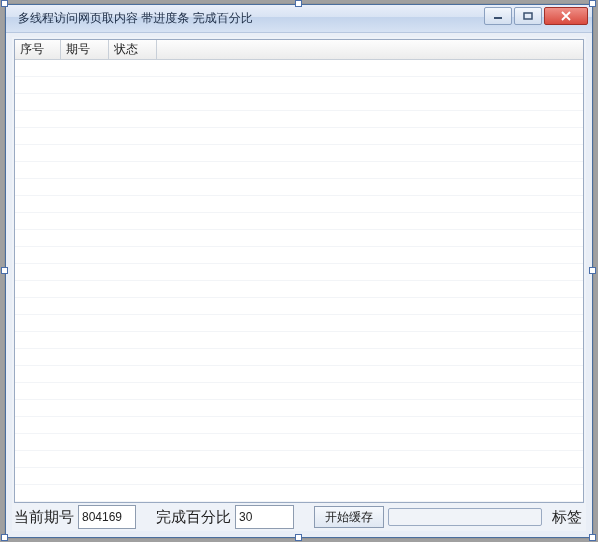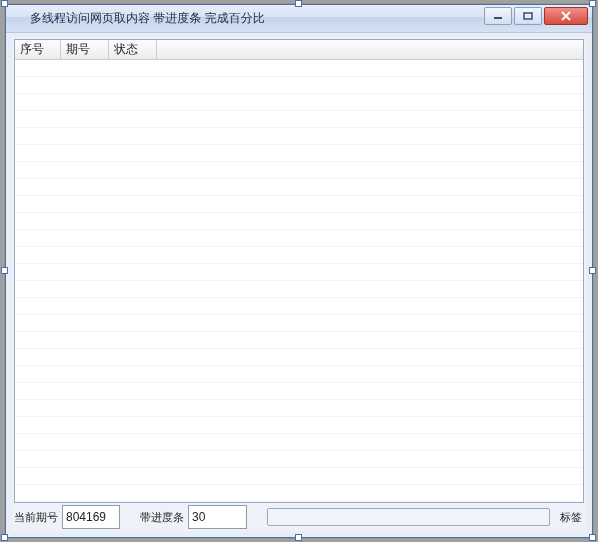--- a/index.html
+++ b/index.html
@@ -30,21 +30,21 @@
     background: #e9eef6;
     border: 1px solid #4a6e9e;
     box-shadow: 0 0 1px rgba(0,0,0,0.3);
   }
   .titlebar {
     height: 28px;
     background: linear-gradient(to bottom, #e8eef9 0%, #d8e3f3 45%, #c3d4ec 46%, #d6e2f3 100%);
     border-bottom: 1px solid #b7c7df;
     display: flex;
     align-items: center;
-    padding-left: 24px;
+    padding-left: 12px;
     position: relative;
   }
   .titlebar-title {
     color: #1b2b44;
     font-size: 12px;
     white-space: nowrap;
   }
   .win-buttons {
     position: absolute;
     right: 4px; top: 2px;
@@ -111,21 +111,21 @@
   .bottom-bar {
     position: absolute;
     left: 0; right: 0; bottom: 2px;
     height: 24px;
     display: flex;
     align-items: center;
     gap: 4px;
     padding: 0 2px;
   }
   .lbl {
-    font-size: 11px;
+    font-size: 15px;
     color: #222;
     white-space: nowrap;
   }
   .textbox {
     height: 20px;
     background: #fff;
     border: 1px solid #8e9cb0;
     font-size: 12px;
     padding: 11px 3px;
     color: #222;
@@ -213,23 +213,24 @@
             <div class="lv-row"></div>
             <div class="lv-row"></div>
             <div class="lv-row"></div>
           </div>
       </div>
 
       <div class="bottom-bar">
         <span class="lbl">当前期号</span>
         <input class="textbox" style="width: 58px;" value="804169">
         <span style="width:12px"></span>
-        <span class="lbl">带进度条</span>
+        <span class="lbl">完成百分比</span>
         <input class="textbox" style="width: 59px;" value="30">
         <span style="width:12px"></span>
+        <button class="btn">开始缓存</button>
         <div class="progress"></div>
         <span class="lbl" style="margin-left:6px;margin-right:2px">标签</span>
       </div>
 
     </div>
   </div>
 
   <div class="sel-handle" style="left:1px;  top:0px;"></div>
   <div class="sel-handle" style="left:295px;top:0px;"></div>
   <div class="sel-handle" style="left:589px;top:0px;"></div>

